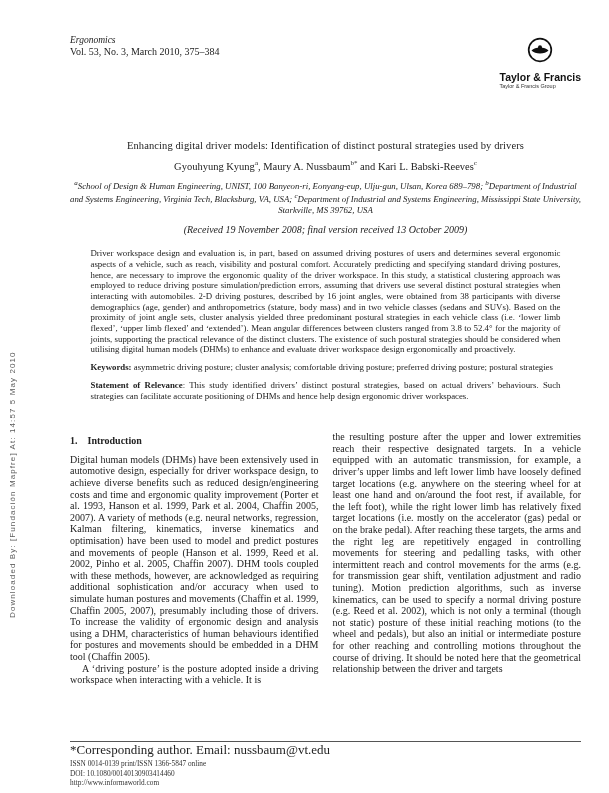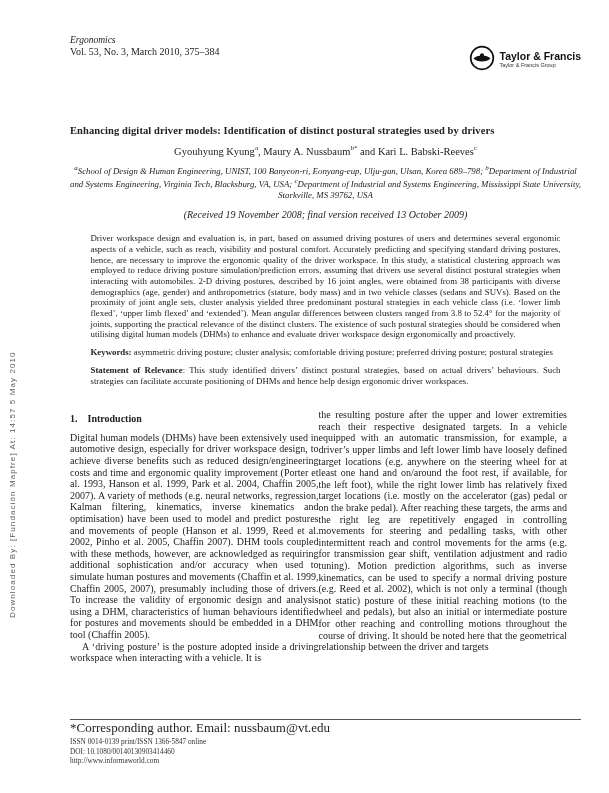--- a/index.html
+++ b/index.html
@@ -25,48 +25,49 @@
     white-space:nowrap;
   }
   .content{
     position:absolute;
     left:70px;top:34px;
     width:511px;
   }
   .hdr{display:flex;justify-content:space-between;align-items:flex-start;}
   .journal-name{font-style:italic;font-size:9.5px;line-height:12px;}
   .issue-line{font-size:10px;line-height:12px;}
-  .logo{display:flex;align-items:center;gap:5px;margin-top:11px;}
+  .logo{display:flex;align-items:center;gap:5px;margin-top:3px;flex-direction:column;}
   .logo-text .pub{font-family:"Liberation Sans", sans-serif;font-size:10.5px;font-weight:bold;color:#111;line-height:11px;}
   .logo-text .grp{font-family:"Liberation Sans", sans-serif;font-size:5.5px;color:#333;line-height:7px;}
   .title{
     margin-top:50px;
-    font-weight:bold;
+    text-align:center;
+    font-weight:normal;
     font-size:10.5px;
     white-space:nowrap;
     letter-spacing:0.1px;
   }
   .authors{margin-top:8px;text-align:center;font-size:10.5px;}
   .authors sup,.affils sup{font-size:7px;}
   .affils{
     margin-top:6px;text-align:center;font-style:italic;
     font-size:8.8px;line-height:10.6px;
   }
   .received{margin-top:9px;text-align:center;font-style:italic;font-size:10px;}
   .abstract{
     margin:13px auto 0 auto;
     width:470px;
     font-size:8.8px;line-height:10.7px;
     text-align:justify;
   }
   .abstract p{margin:0 0 7px 0;}
   .abstract .lead{font-weight:bold;}
   .columns{
-    display:flex;
-    margin-top:23px;
+    display:flex;gap:14px;
+    margin-top:30px;
     height:288px;overflow:hidden;
   }
   .col{width:248.5px;font-size:10px;line-height:11.6px;text-align:justify;}
   .sec-head{font-size:10px;font-weight:bold;margin:4px 0 7px 0;}
   .sec-head .num{margin-right:10px;}
   .col p{margin:0;}
   .col p.indented{text-indent:12px;}
   .foot-rule{border:none;border-top:1px solid #555;margin:22px 0 0 0;}
   .corresponding{font-size:13px;}
   .issn-block{margin-top:1px;font-size:7.3px;line-height:9.3px;color:#333;}

